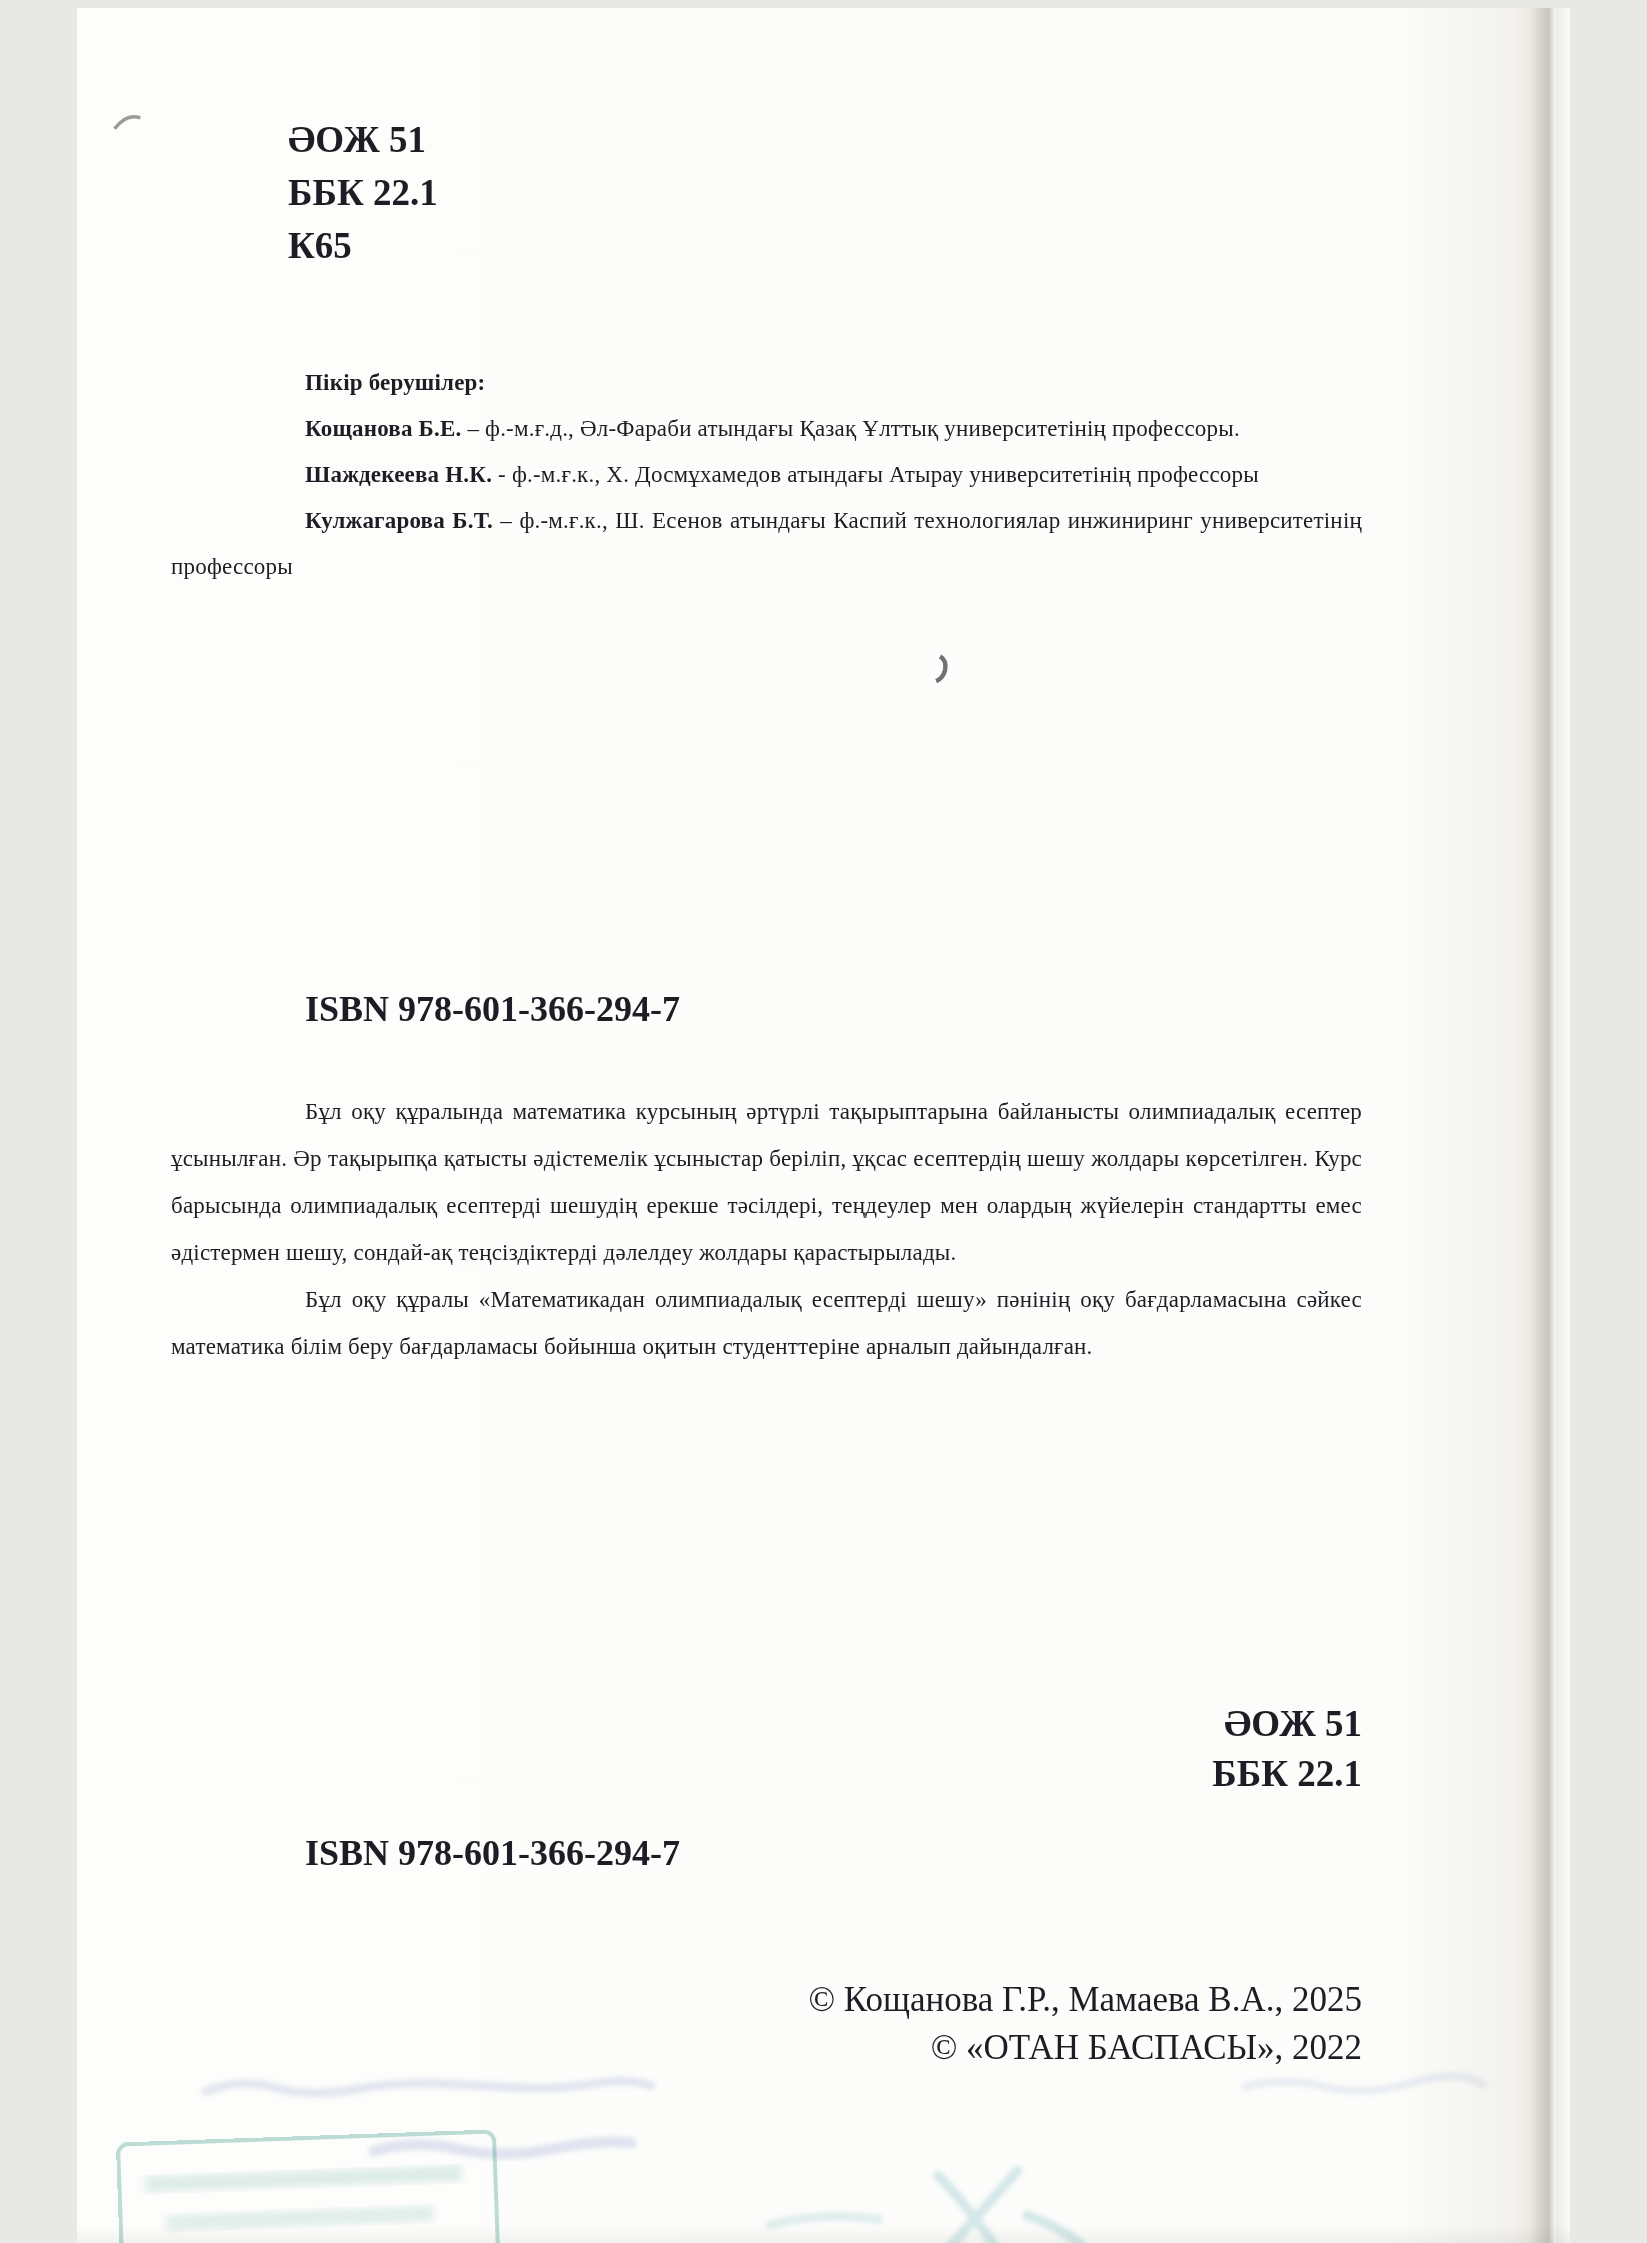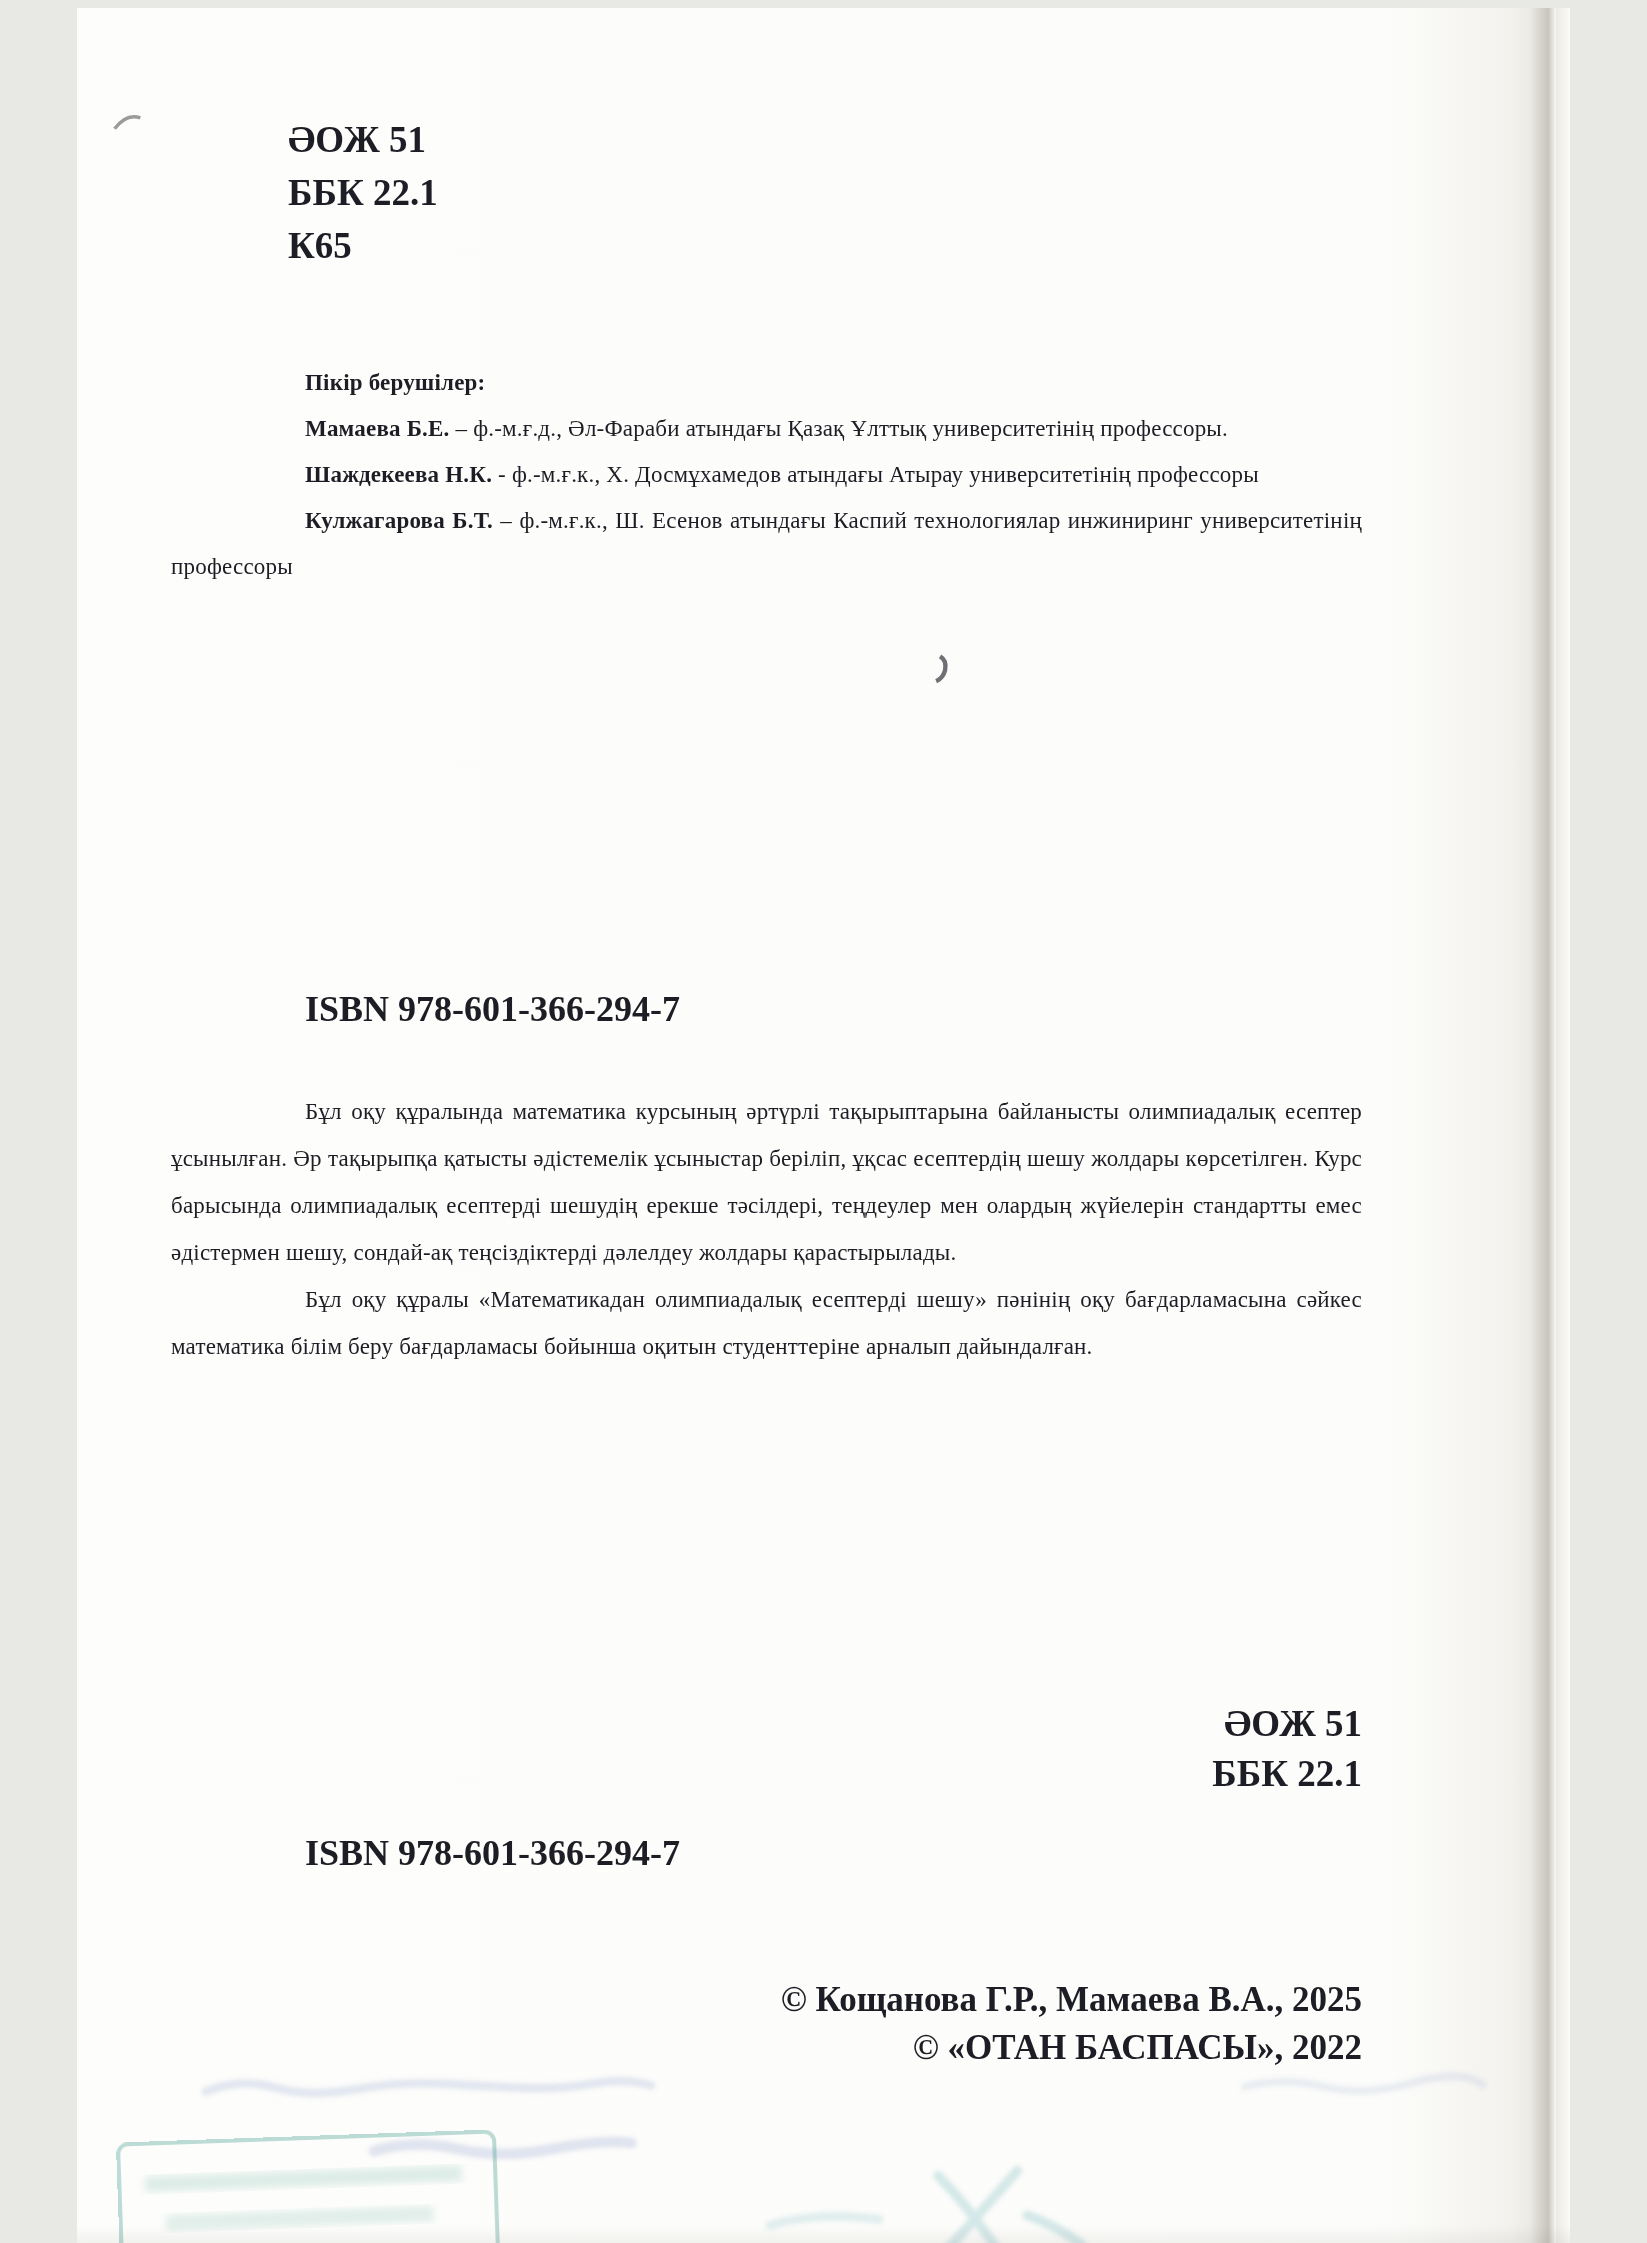--- a/index.html
+++ b/index.html
@@ -22,42 +22,42 @@
   .reviewers{top:352px;}
   .reviewers p{line-height:46px;}
   .edition{top:806px;}
   .edition p{line-height:46px;}
   .isbn-top{top:980px;left:228px;font-weight:bold;font-size:36px;}
   .annotation{top:1080px;}
   .annotation p{line-height:47px;}
   .codes-bottom{top:1691px;right:208px;text-align:right;font-weight:bold;font-size:37px;line-height:50px;}
   .isbn-bottom{top:1824px;left:228px;font-weight:bold;font-size:36px;}
   .copyright{top:1968px;right:208px;text-align:right;font-size:35px;line-height:48px;}
-  .copyright div{white-space:nowrap;font-weight:bold;}
+  .copyright div{white-space:nowrap;}
   .edge-shadow{top:0;right:14px;width:26px;height:100%;
     background:linear-gradient(90deg,rgba(0,0,0,0) 0%,rgba(95,92,82,0.22) 70%,rgba(255,255,255,0.65) 100%);
     pointer-events:none;}
   .bottom-shade{left:0;bottom:0;width:100%;height:26px;
     background:linear-gradient(0deg,rgba(90,88,80,0.10),rgba(0,0,0,0));pointer-events:none;}
   svg.artifacts{top:0;left:0;pointer-events:none;}
 </style>
 </head>
 <body>
 
 <div class="page">
 
   <div class="abs codes-top">
     <div>ӘОЖ 51</div>
     <div>ББК 22.1</div>
     <div>К65</div>
   </div>
 
   <div class="abs tb reviewers">
     <p class="indent"><b class="b">Пікір берушілер:</b></p>
-    <p class="indent"><b class="b">Мамаева Б.Е.</b> <span>–</span> <span>ф.-м.ғ.д., Әл-Фараби атындағы Қазақ Ұлттық университетінің профессоры.</span></p>
+    <p class="indent"><b class="b">Кощанова Б.Е.</b> <span>–</span> <span>ф.-м.ғ.д., Әл-Фараби атындағы Қазақ Ұлттық университетінің профессоры.</span></p>
     <p class="indent"><b class="b">Шаждекеева Н.К.</b> <span>-</span> <span>ф.-м.ғ.к., Х. Досмұхамедов атындағы Атырау университетінің профессоры</span></p>
     <p class="indent"><b class="b">Кулжагарова Б.Т.</b> <span>–</span> <span>ф.-м.ғ.к., Ш. Есенов атындағы Каспий технологиялар инжиниринг университетінің профессоры</span></p>
   </div>
 
   <div class="abs tb edition">
   </div>
 
   <div class="abs isbn-top">ISBN 978-601-366-294-7</div>
 
   <div class="abs tb annotation">

